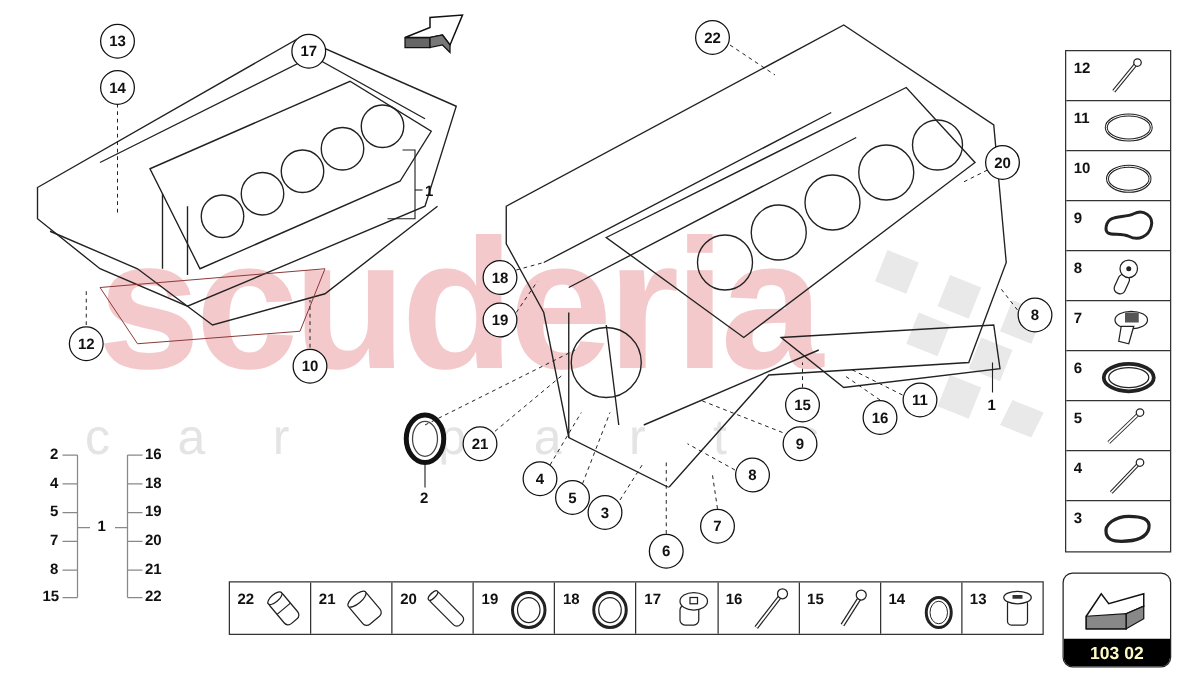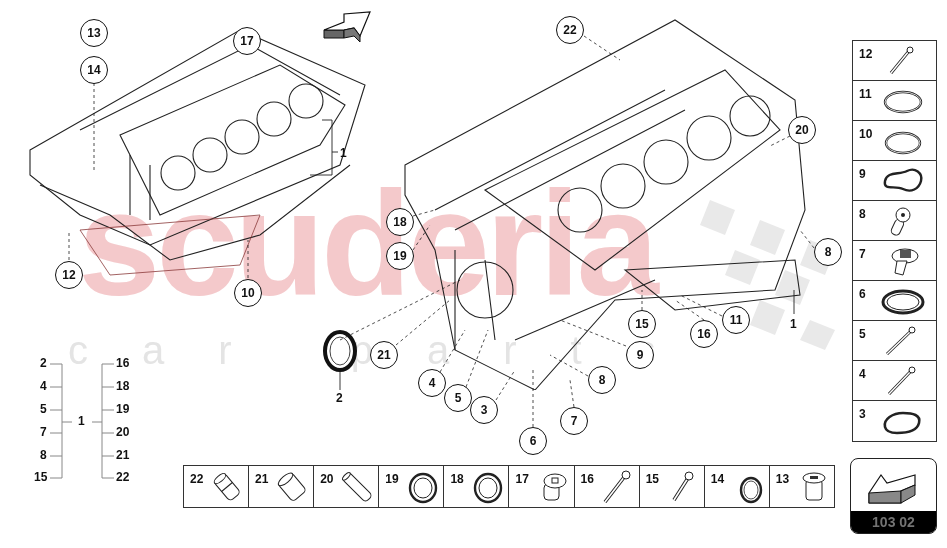--- a/index.html
+++ b/index.html
@@ -13,21 +13,21 @@
   .legend-side{position:absolute;left:852px;top:40px;width:83px;border:1px solid #333;}
   .legend-side .cell{height:40px;border-bottom:1px solid #333;position:relative;box-sizing:border-box;}
   .legend-side .cell:last-child{border-bottom:none;}
   .cell .num{position:absolute;left:6px;top:6px;font-size:12px;font-weight:bold;}
   .cell .ico{position:absolute;left:26px;top:4px;width:54px;height:32px;}
   .legend-bottom{position:absolute;left:183px;top:465px;width:650px;height:41px;border:1px solid #333;display:flex;}
   .legend-bottom .cell{flex:1;border-right:1px solid #333;position:relative;height:41px;}
   .legend-bottom .cell:last-child{border-right:none;}
   .legend-bottom .ico{position:absolute;left:24px;top:4px;width:38px;height:34px;}
   .page-badge{position:absolute;left:850px;top:458px;width:85px;height:74px;border:1.5px solid #222;border-radius:8px;overflow:hidden;background:#fff;}
-  .page-badge .num{position:absolute;left:0;bottom:0;width:100%;height:22px;background:#000;color:#737373;font-weight:bold;font-size:14px;display:flex;align-items:center;justify-content:center;}
+  .page-badge .num{position:absolute;left:0;bottom:0;width:100%;height:22px;background:#000;color:#fef9c3;font-weight:bold;font-size:14px;display:flex;align-items:center;justify-content:center;}
   .tree{position:absolute;left:20px;top:352px;width:130px;height:130px;}
   .tree .t{position:absolute;font-size:12px;font-weight:bold;}
 </style>
 </head>
 <body>
 
 <div class="wm" style="left:78px;top:170px;font-size:148px;letter-spacing:-4px;">scuderia</div>
 <div class="wm-sub" style="left:68px;top:328px;">car parts</div>
 
 <svg class="abs" style="left:690px;top:190px" width="160" height="160" viewBox="0 0 160 160">

